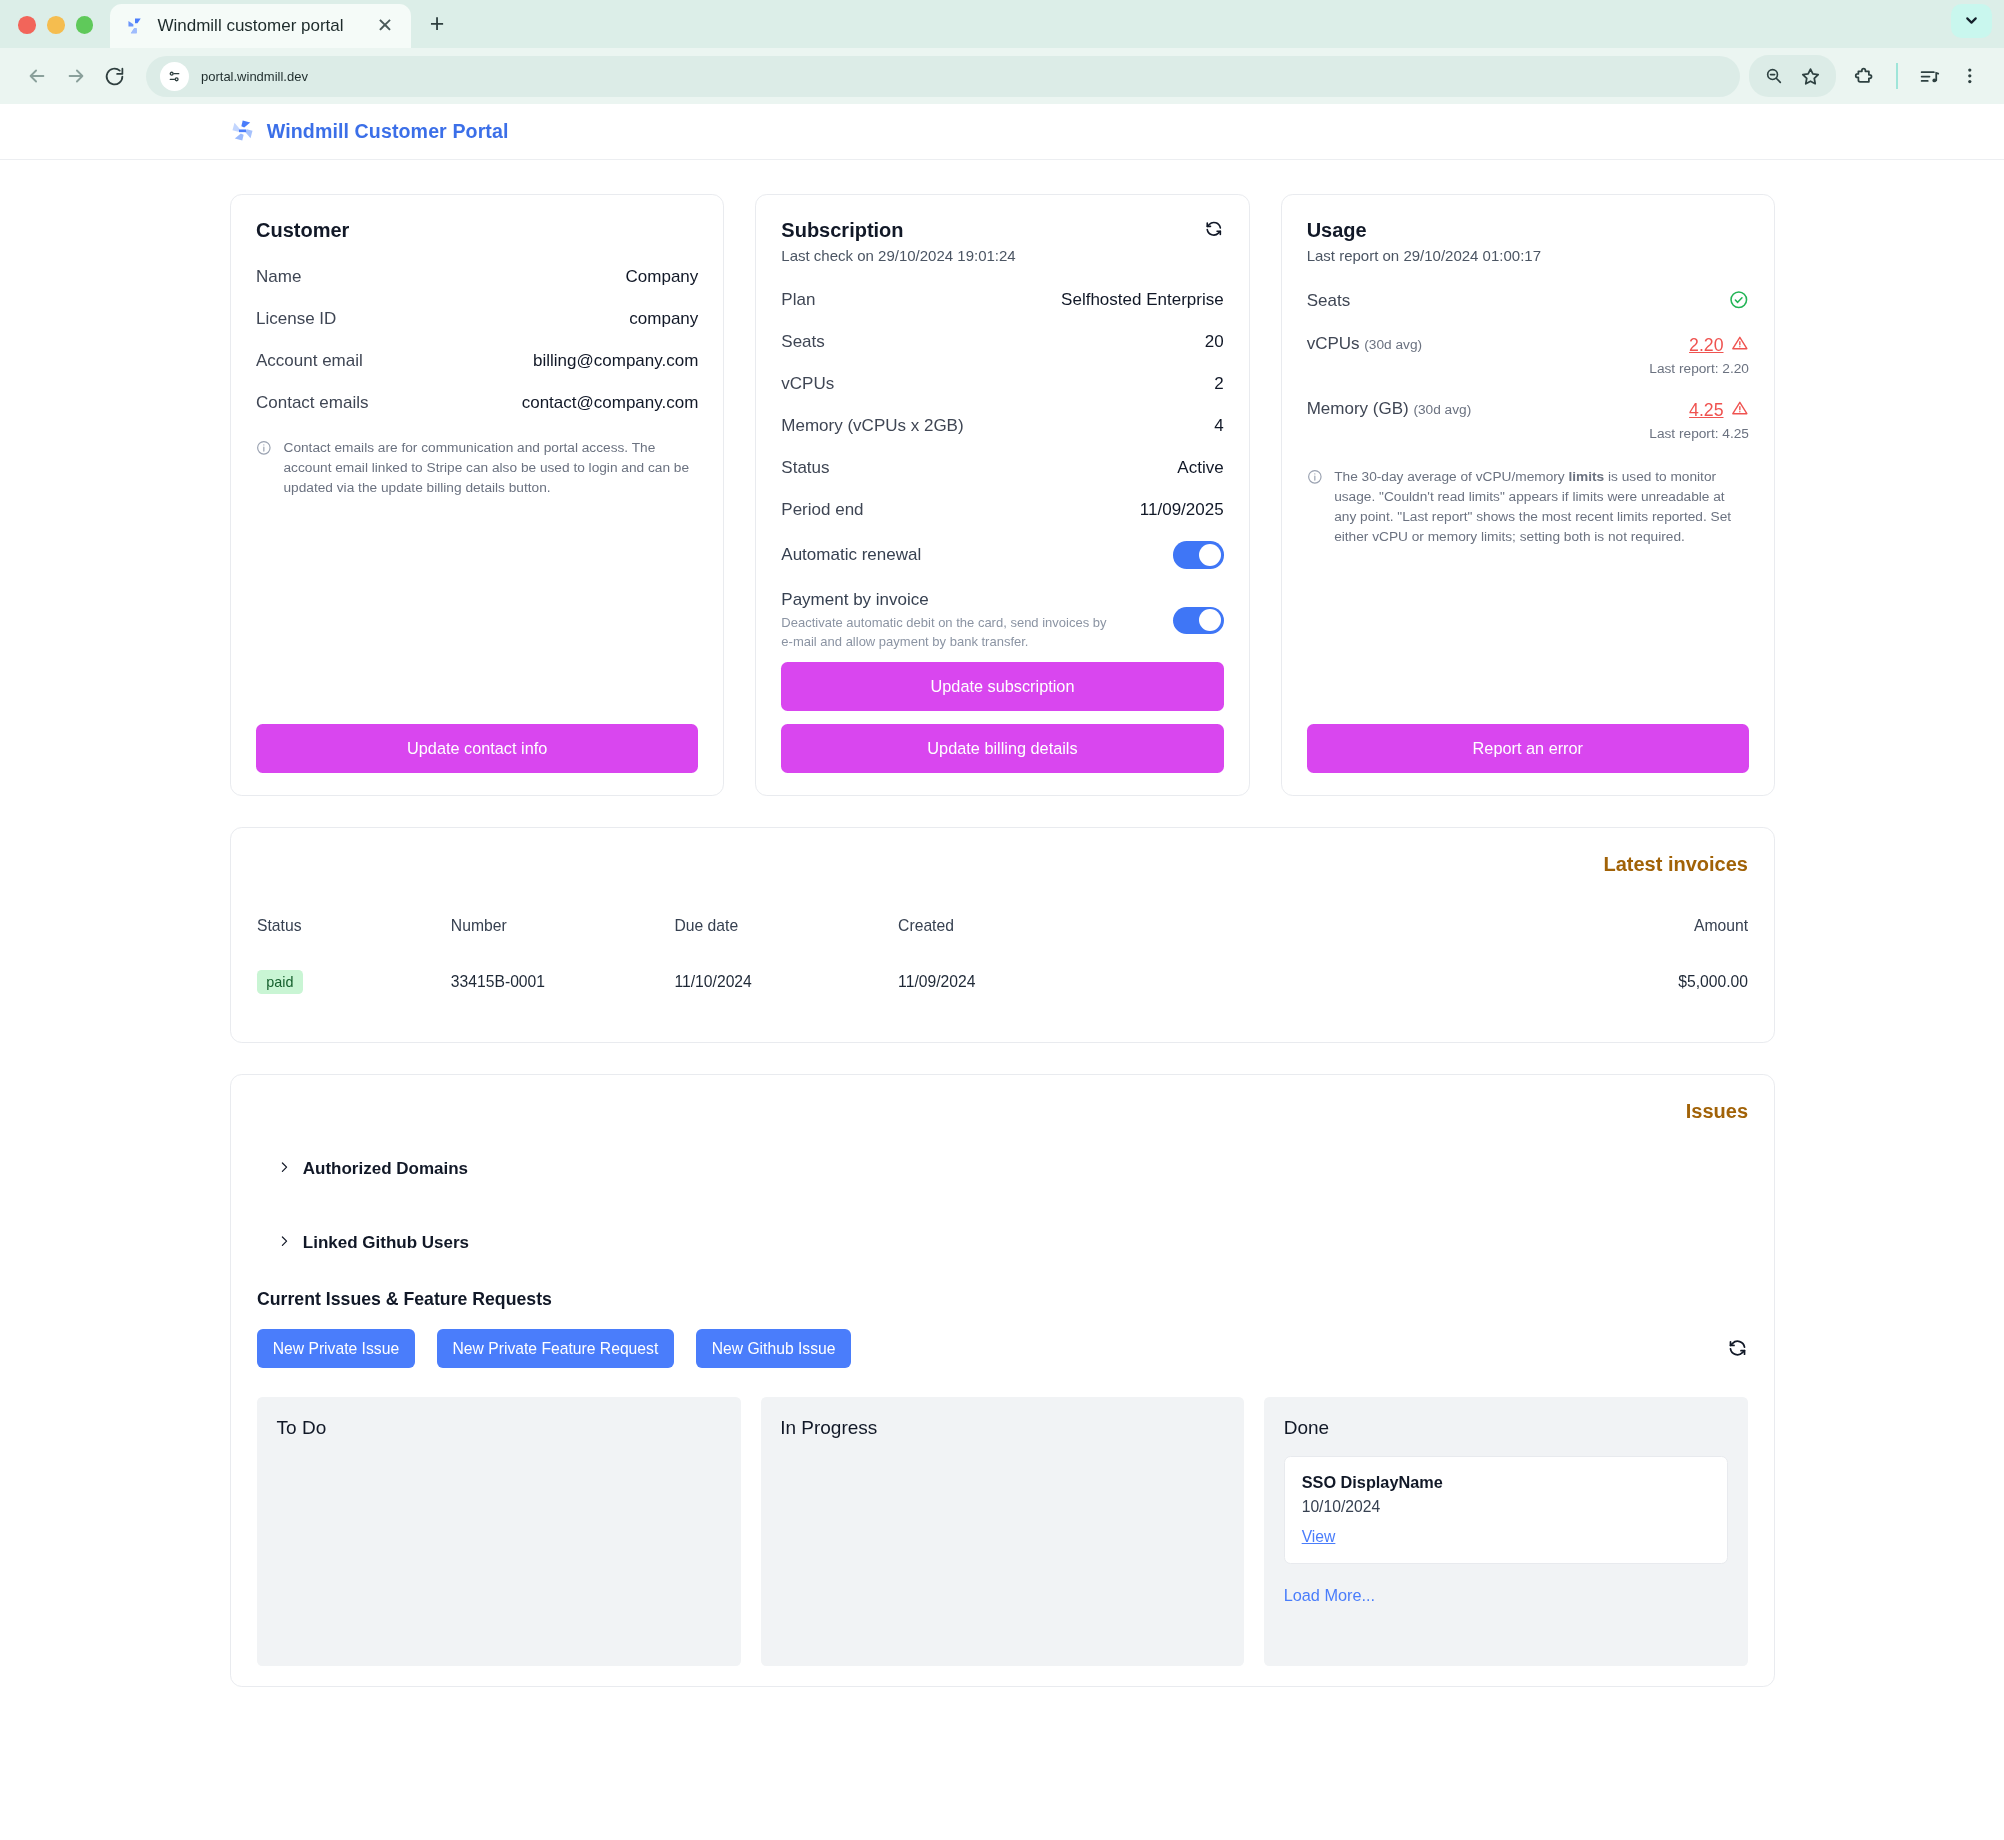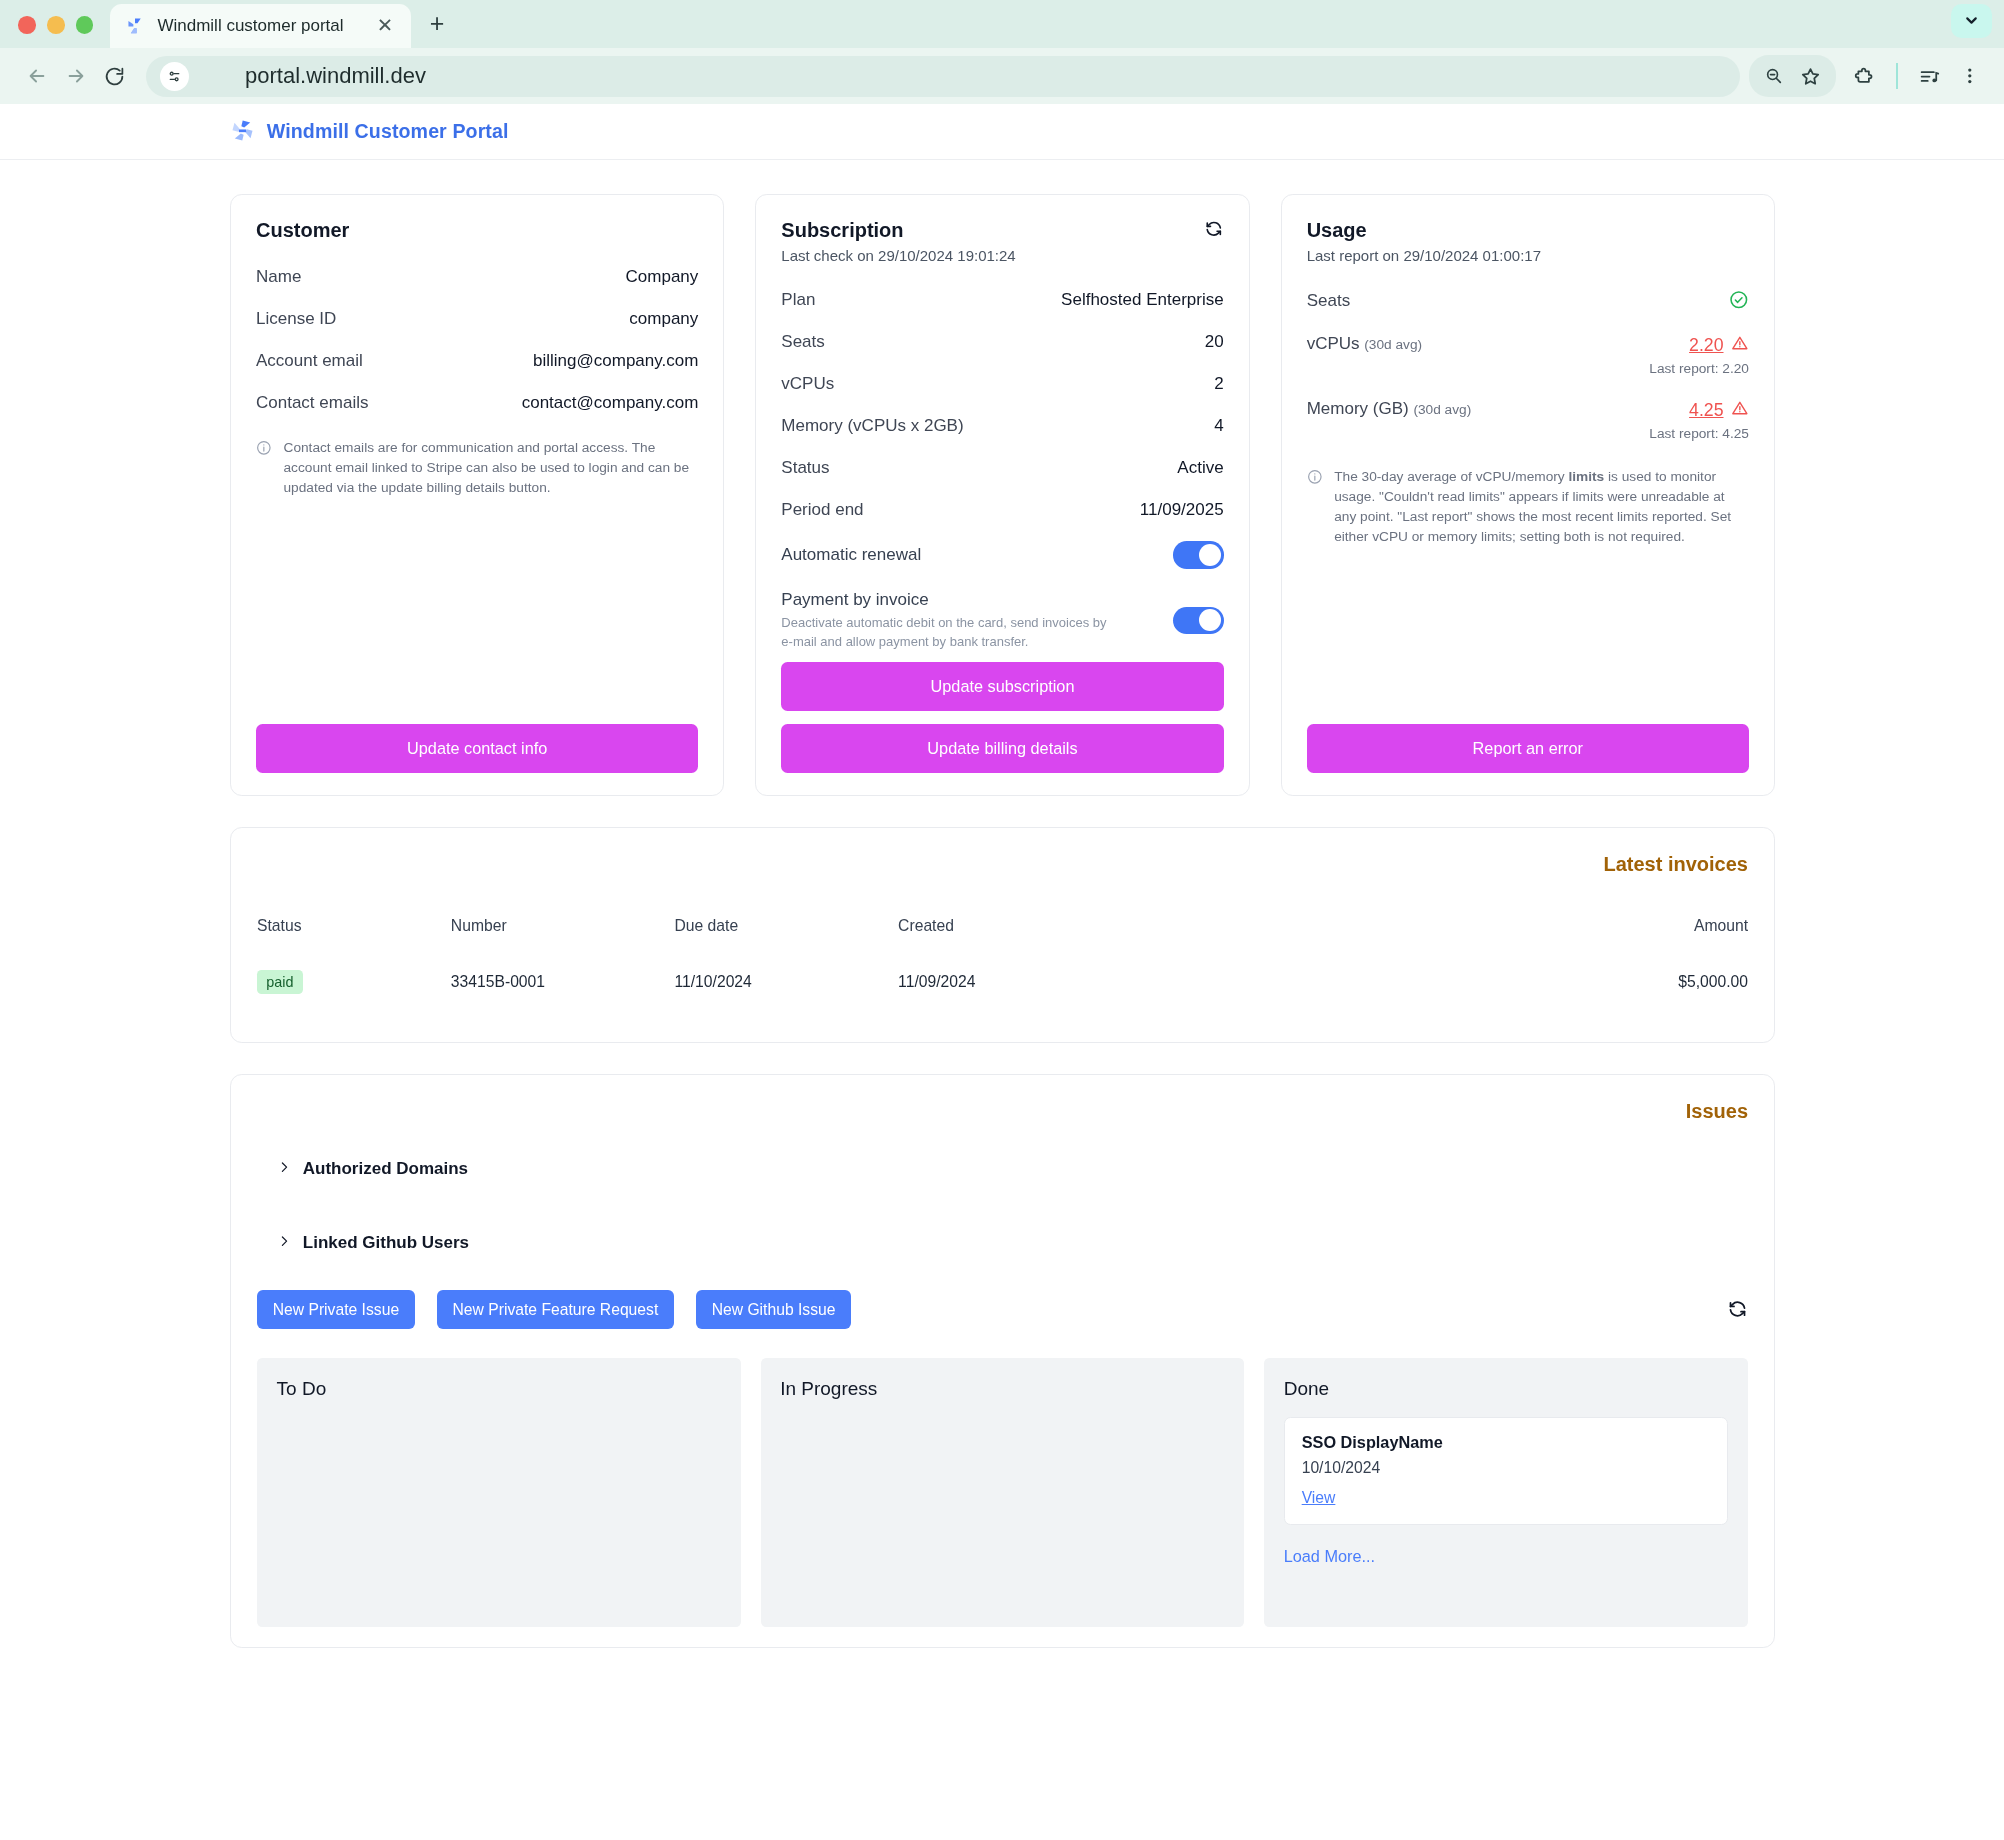--- a/index.html
+++ b/index.html
@@ -51,21 +51,21 @@
   .nav-btn.active { color: #2f3f3f; }
   .omnibox {
     flex: 1; height: 41px; margin: 0 9.2px 0 11.8px;
     background: #dcece7; border-radius: 21px;
     display: flex; align-items: center; padding: 0 14.4px; gap: 11.8px;
   }
   .omni-icon {
     width: 29px; height: 29px; border-radius: 50%; background: #ffffff;
     display: flex; align-items: center; justify-content: center;
   }
-  .omni-url { font-size: 22px; color: #1f2d2d; margin-left: 44px; }
+  .omni-url { font-size: 13px; color: #1f2d2d; }
   .tool-icons { display: flex; align-items: center; gap: 2.6px; }
   .tool-pill {
     display: flex; align-items: center; background: #dcece7; border-radius: 19.6px;
     padding: 2.6px 6.5px; margin-right: 7.8px;
   }
   .ticon { width: 37px; height: 37px; display: flex; align-items: center; justify-content: center; color: #2e4141; }
   .divider-v { width: 2px; height: 26px; background: #9fe5d9; margin: 0 10.5px; }
 
   
   .page { background: #ffffff; padding: 0; }
@@ -499,20 +499,21 @@
 
       <div class="accordion-item" style="margin-top:18.3px">
         <span class="chev">
           <svg viewBox="0 0 24 24" width="14.4" height="14.4" fill="none" stroke="#111827" stroke-width="2" stroke-linecap="round" stroke-linejoin="round">
               <path d="M9 5l7 7-7 7"></path>
             </svg>
         </span>
         <span class="accordion-label">Linked Github Users</span>
       </div>
 
+      <div class="subsection-title">Current Issues &amp; Feature Requests</div>
 
       <div class="btn-row">
         <button class="btn-sm">New Private Issue</button>
         <button class="btn-sm">New Private Feature Request</button>
         <button class="btn-sm">New Github Issue</button>
         <span class="refresh-right">
           <svg viewBox="0 0 24 24" width="21" height="21" fill="none" stroke="#111827" stroke-width="2" stroke-linecap="round" stroke-linejoin="round">
               <path d="M20 11a8 8 0 0 0-13.6-4.3L4 9"></path>
               <path d="M4 5v4h4"></path>
               <path d="M4 13a8 8 0 0 0 13.6 4.3L20 15"></path>

